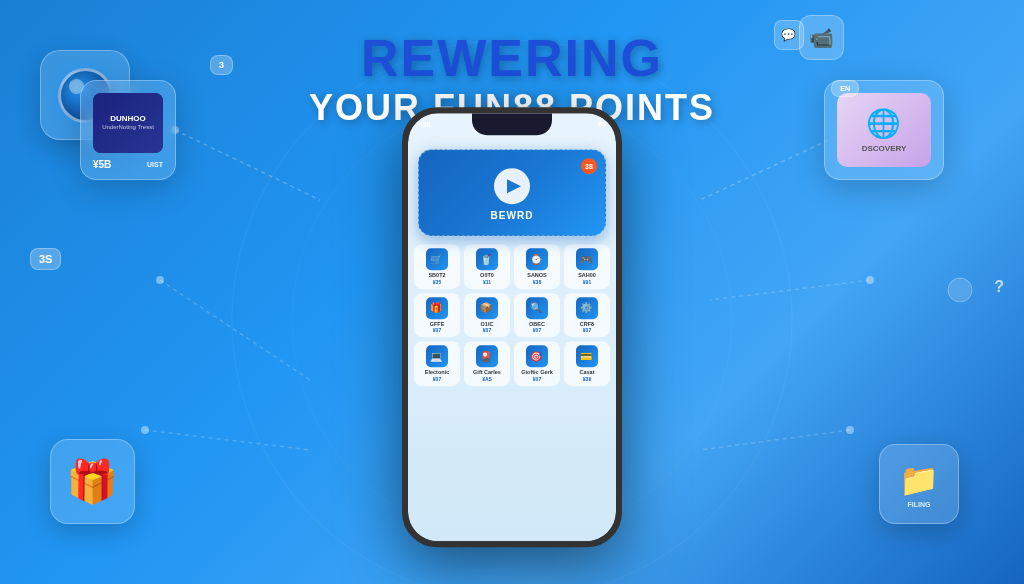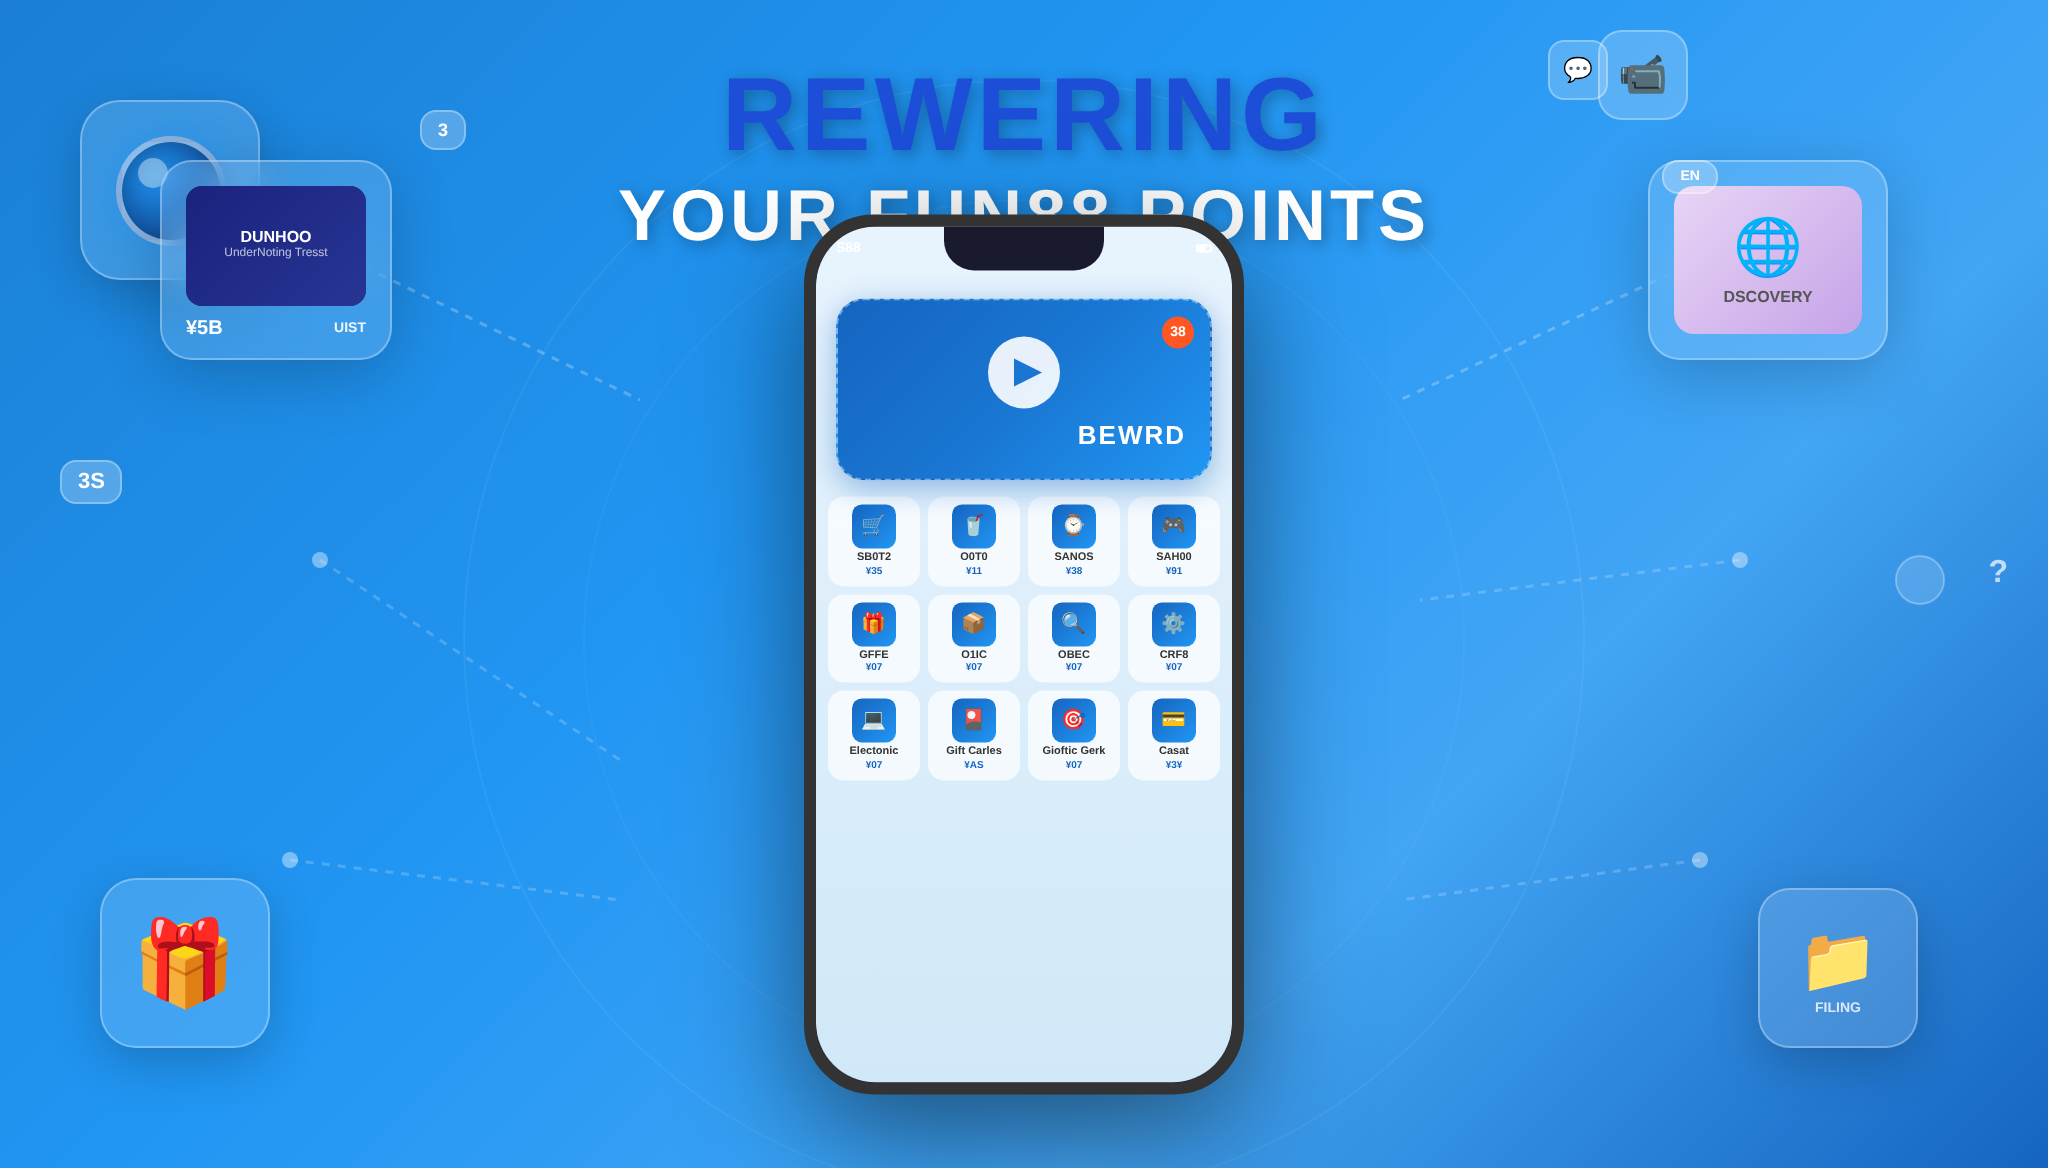--- a/index.html
+++ b/index.html
@@ -157,23 +157,23 @@
       font-weight: bold;
       width: 16px;
       height: 16px;
       border-radius: 50%;
       display: flex;
       align-items: center;
       justify-content: center;
     }
 
     .reward-label {
-      text-align: right;
+      text-align: center;
       color: #fff;
-      font-size: 13px;
+      font-size: 10px;
       font-weight: 900;
       letter-spacing: 1px;
       margin-top: 6px;
       text-transform: uppercase;
     }
 
     
     .grid-section {
       padding: 0 6px;
       margin-top: 4px;
@@ -229,21 +229,21 @@
       border-radius: 16px;
       border: 1px solid rgba(255,255,255,0.3);
       padding: 12px;
       box-shadow: 0 8px 32px rgba(0,0,0,0.2);
       z-index: 15;
     }
 
     .floating-card-left-top {
       top: 80px;
       left: 80px;
-      width: 116px;
+      width: 96px;
       height: 100px;
     }
 
     .floating-card-right-top {
       top: 80px;
       right: 80px;
       width: 120px;
       height: 100px;
     }
 
@@ -511,21 +511,21 @@
           <div style="opacity:0.7; font-size:6px;">UnderNoting Tresst</div>
         </div>
       </div>
     </div>
     <div style="display:flex; justify-content:space-between; align-items:center;">
       <span class="card-mini-value" style="font-size:10px; color:white; font-weight:900;">¥5B</span>
       <span class="card-mini-label">UIST</span>
     </div>
   </div>
 
-  <div class="small-badge" style="top: 230px; left: 30px; font-size:11px;">
+  <div class="small-badge" style="top: 248px; left: 30px; font-size:11px;">
     <span>3S</span>
   </div>
 
   <div class="gift-container">
     <div class="gift-box">🎁</div>
   </div>
 
   <div class="floating-card floating-card-right-top">
     <div class="game-card-inner">
       <div style="text-align:center;">

